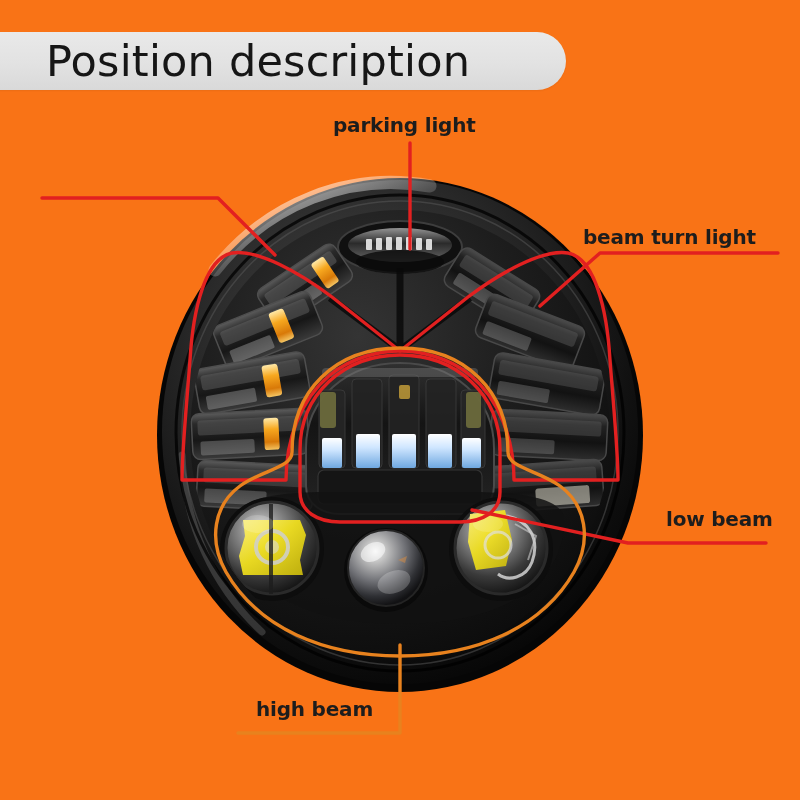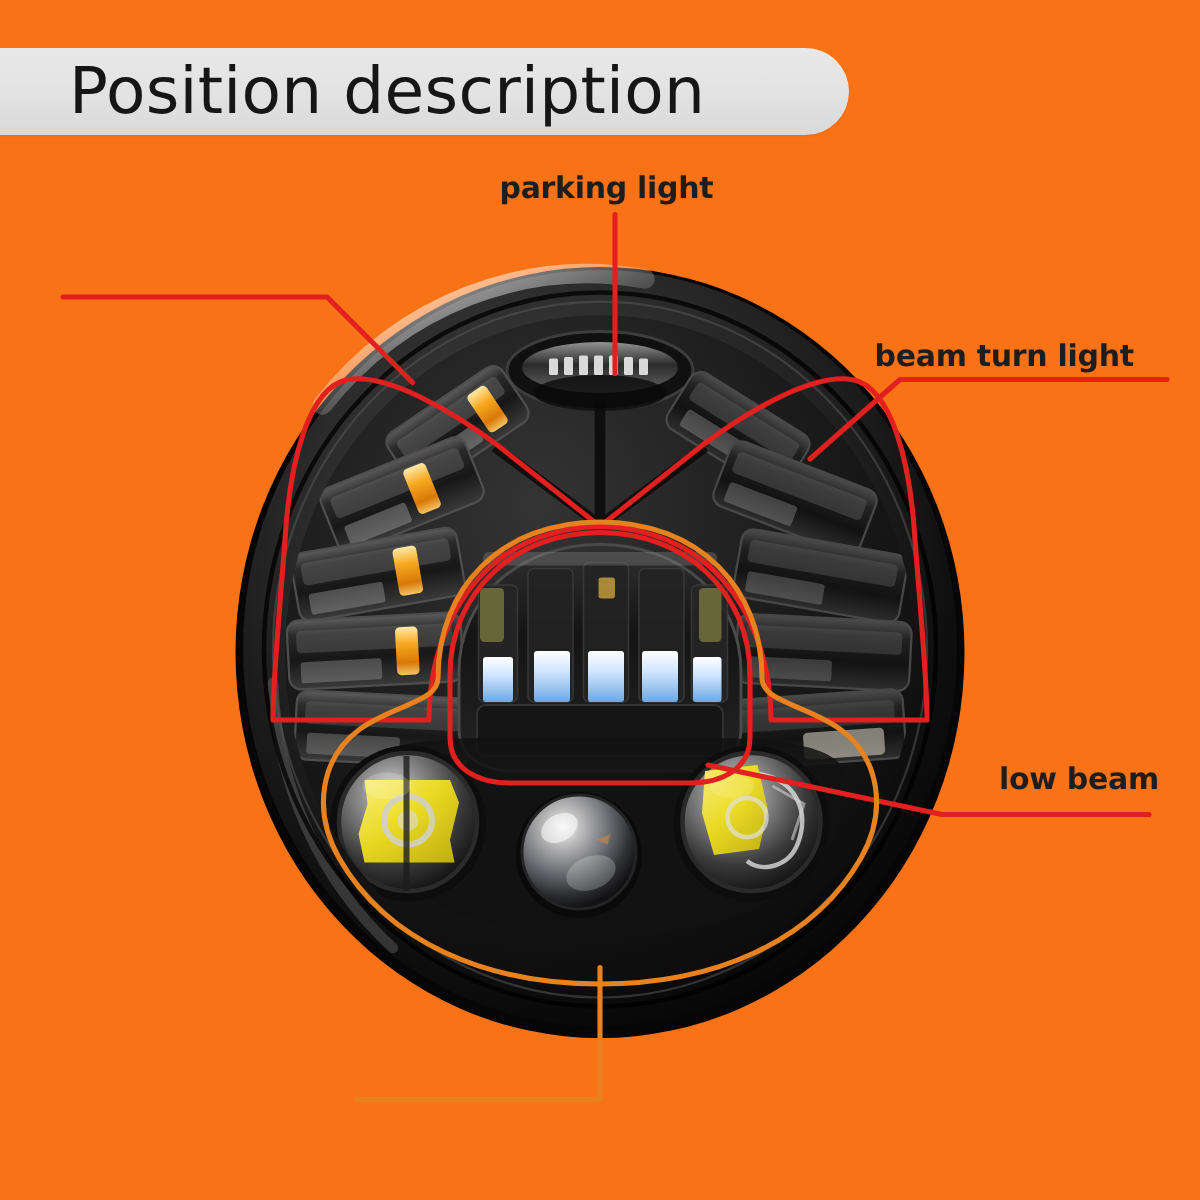--- a/index.html
+++ b/index.html
@@ -406,14 +406,15 @@
   <div id="title-banner"></div>
   <div id="title-text">Position description</div>
 
   <div class="callout" id="label-parking">parking light</div>
 
 
   <div class="callout" id="label-right-turn">beam turn light</div>
 
   <div class="callout" id="label-low-beam">low beam</div>
 
+  <div class="callout" id="label-high-beam">high beam</div>
 
 </div>
 
 </body></html>

